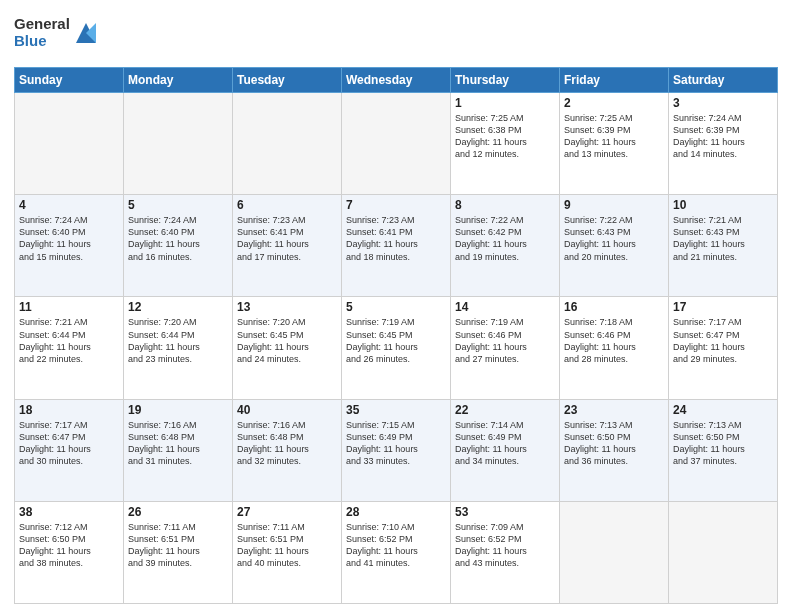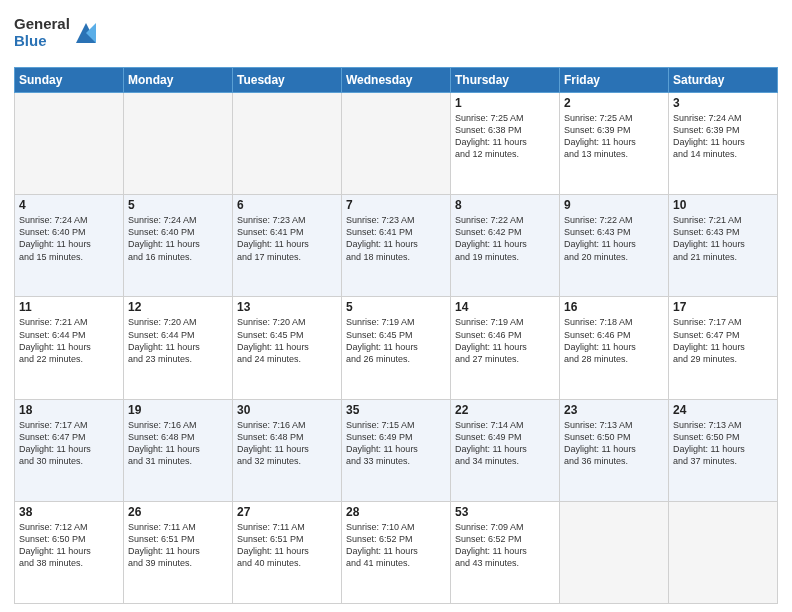--- a/index.html
+++ b/index.html
@@ -276,21 +276,21 @@
 and 30 minutes.</div>
           </td>
           <td>
             <span class="day-number">19</span>
             <div class="day-info" style="white-space: pre-line;">Sunrise: 7:16 AM
 Sunset: 6:48 PM
 Daylight: 11 hours
 and 31 minutes.</div>
           </td>
           <td>
-            <span class="day-number">30</span>
+            <span class="day-number">40</span>
             <div class="day-info" style="white-space: pre-line;">Sunrise: 7:16 AM
 Sunset: 6:48 PM
 Daylight: 11 hours
 and 32 minutes.</div>
           </td>
           <td>
             <span class="day-number">35</span>
             <div class="day-info" style="white-space: pre-line;">Sunrise: 7:15 AM
 Sunset: 6:49 PM
 Daylight: 11 hours

